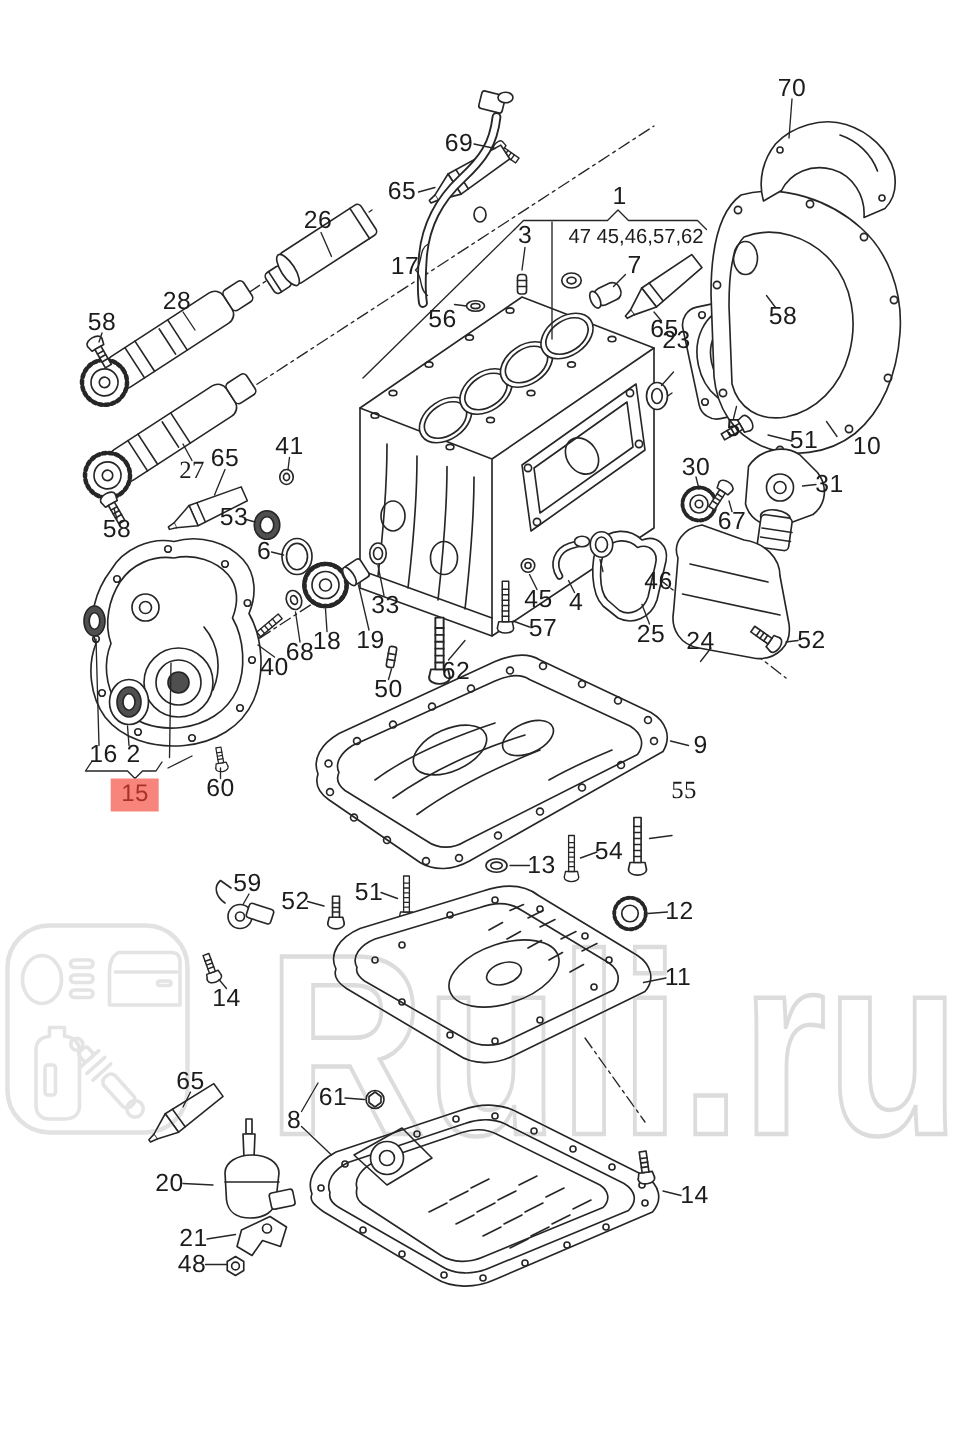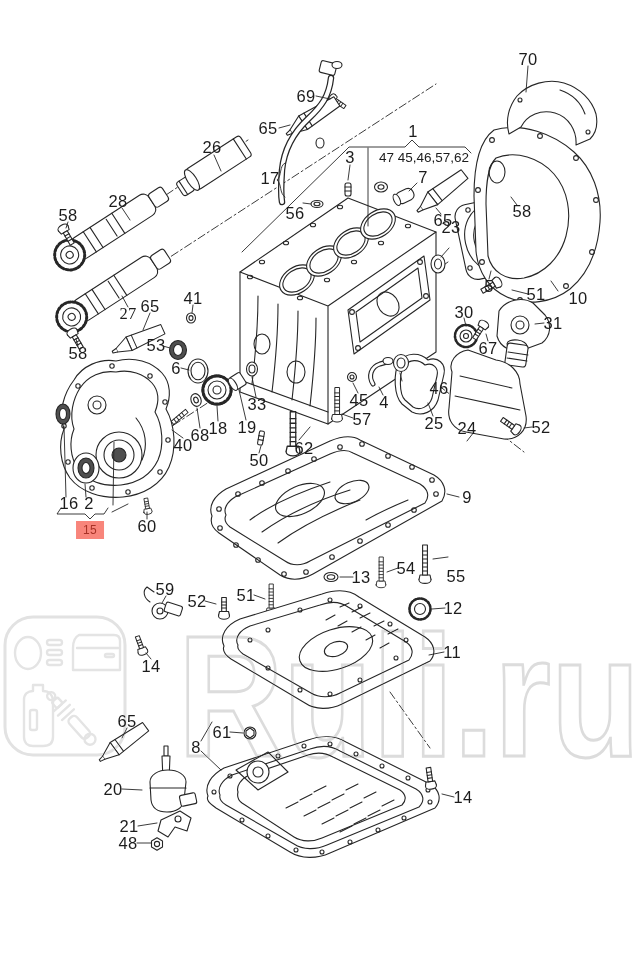--- a/index.html
+++ b/index.html
@@ -19,21 +19,21 @@
   .art .t3 { stroke-width:5; }
   .art .t4 { stroke:#ffffff; stroke-width:2.8; }
   .art .wm  { stroke:#e2e2e2; stroke-width:3; fill:none; }
   .art .wm2 { stroke:#e4e4e4; stroke-width:2.4; fill:none; }
   .art .wmtext { stroke:#dcdcdc; stroke-width:3; fill:none;
     font-family:"Liberation Sans", sans-serif; font-weight:bold; font-size:172px; }
   .labels { position:absolute; left:0; top:0; width:641px; height:906px; pointer-events:none; }
   .lbl { position:absolute; transform:translate(-50%,-50%); font-size:16.5px; color:#1c1c1c;
          white-space:pre; letter-spacing:0.3px; line-height:1; }
   .lbl.grp { font-size:13.5px; letter-spacing:0; }
-  .lbl.hl { padding:3px 7px; font-size:12px;text-align:right; }
+  .lbl.hl { padding:3px 7px; font-size:16px;text-align:right; }
   .footer { position:absolute; left:0; top:906px; width:641px; height:64px; background:#666666; }
   .footer span { position:absolute; top:50%; transform:translate(-50%,-50%); color:#ffffff;
                  font-size:27px; letter-spacing:0.5px; }
   .fc-left { left:271px; }
   .fc-right { left:453px; }
 </style>
 </head>
 <body>
 
 <div class="stage">
@@ -561,21 +561,21 @@
       <span class="lbl" style="left: 396px; top: 388px; margin-left: 43px;">46</span>
       <span class="lbl" style="left: 362px; top: 419px;">57</span>
       <span class="lbl" style="left: 434px; top: 423px;">25</span>
       <span class="lbl" style="left: 467px; top: 428px;">24</span>
       <span class="lbl" style="left: 541px; top: 427px;">52</span>
       <span class="lbl" style="left: 69px; top: 503px;">16</span>
       <span class="lbl" style="left: 89px; top: 503px;">2</span>
       <span class="lbl hl" style="left: 90px; top: 530px; background: rgb(248, 133, 123); color: rgb(168, 50, 39);">15</span>
       <span class="lbl" style="left: 147px; top: 526px;">60</span>
       <span class="lbl" style="left: 467px; top: 497px;">9</span>
-      <span class="lbl" style="left: 456px; top: 576px;">55</span>
+      <span class="lbl" style="left: 456px; top: 527px; font-family: Liberation Serif, serif;">55</span>
       <span class="lbl" style="left: 406px; top: 568px;">54</span>
       <span class="lbl" style="left: 361px; top: 577px;">13</span>
       <span class="lbl" style="left: 165px; top: 589px;">59</span>
       <span class="lbl" style="left: 197px; top: 601px;">52</span>
       <span class="lbl" style="left: 246px; top: 595px;">51</span>
       <span class="lbl" style="left: 453px; top: 608px;">12</span>
       <span class="lbl" style="left: 452px; top: 652px;">11</span>
       <span class="lbl" style="left: 151px; top: 666px;">14</span>
       <span class="lbl" style="left: 127px; top: 721px;">65</span>
       <span class="lbl" style="left: 222px; top: 732px;">61</span>

